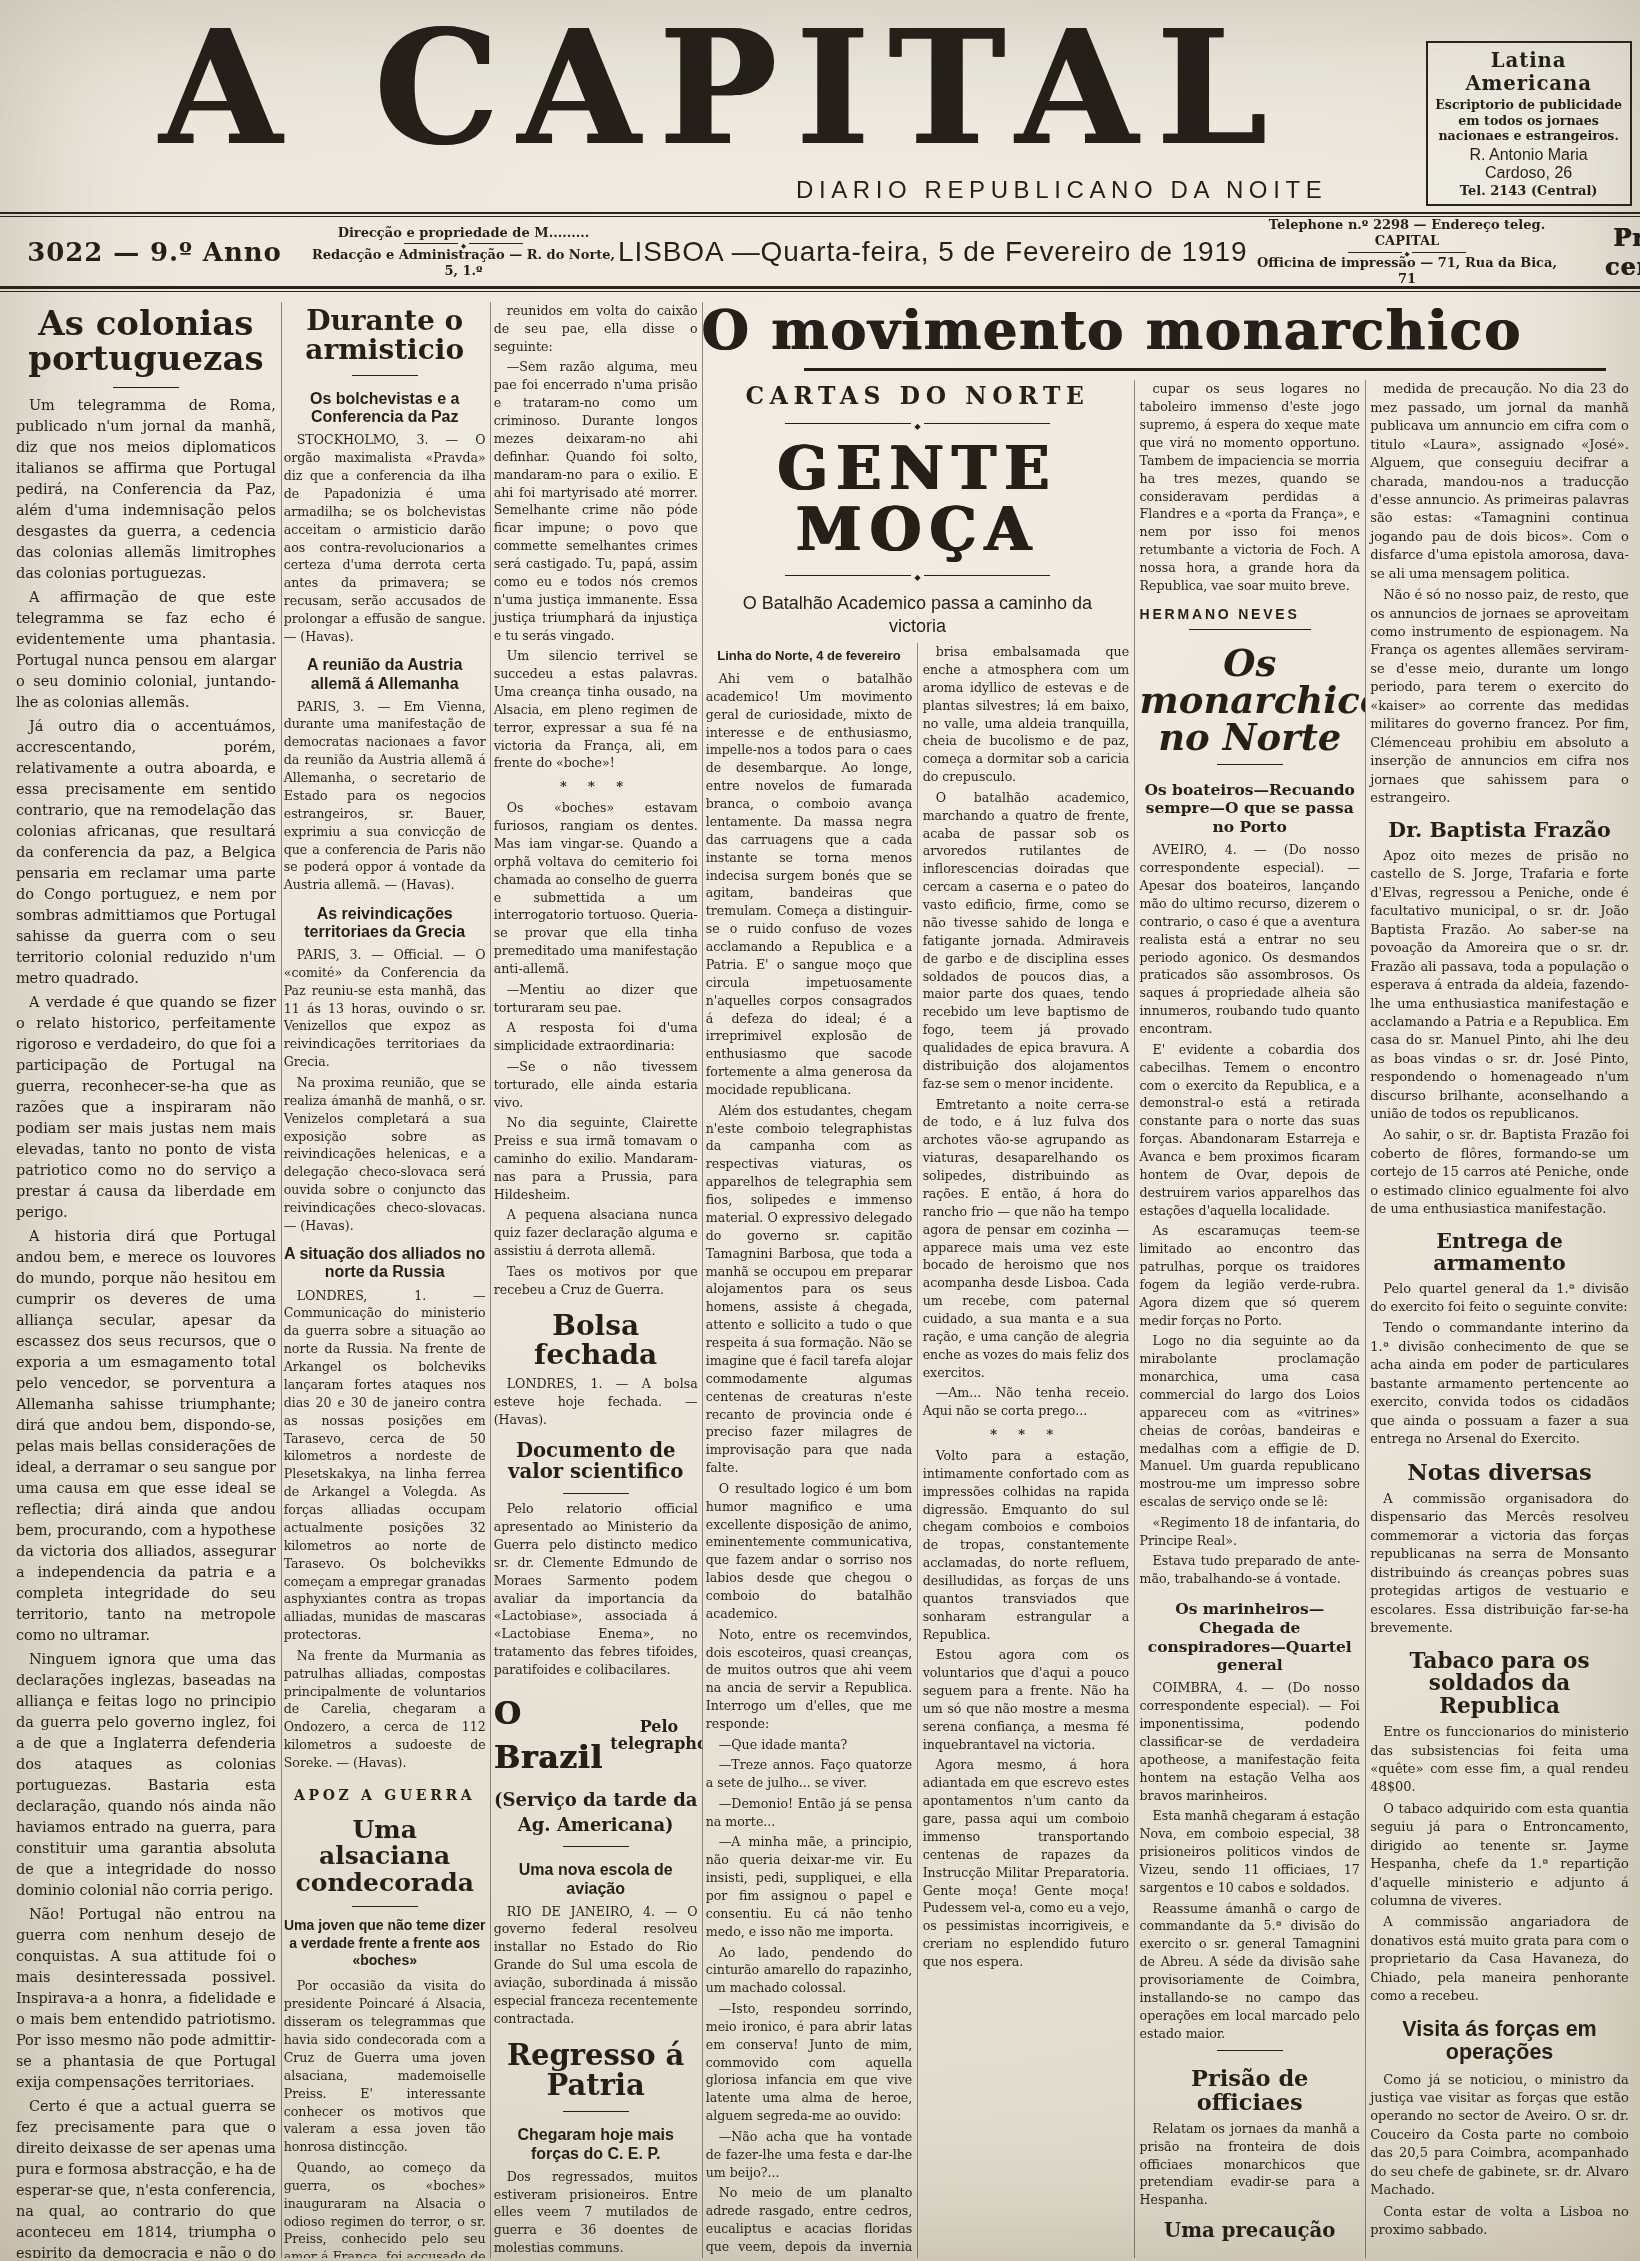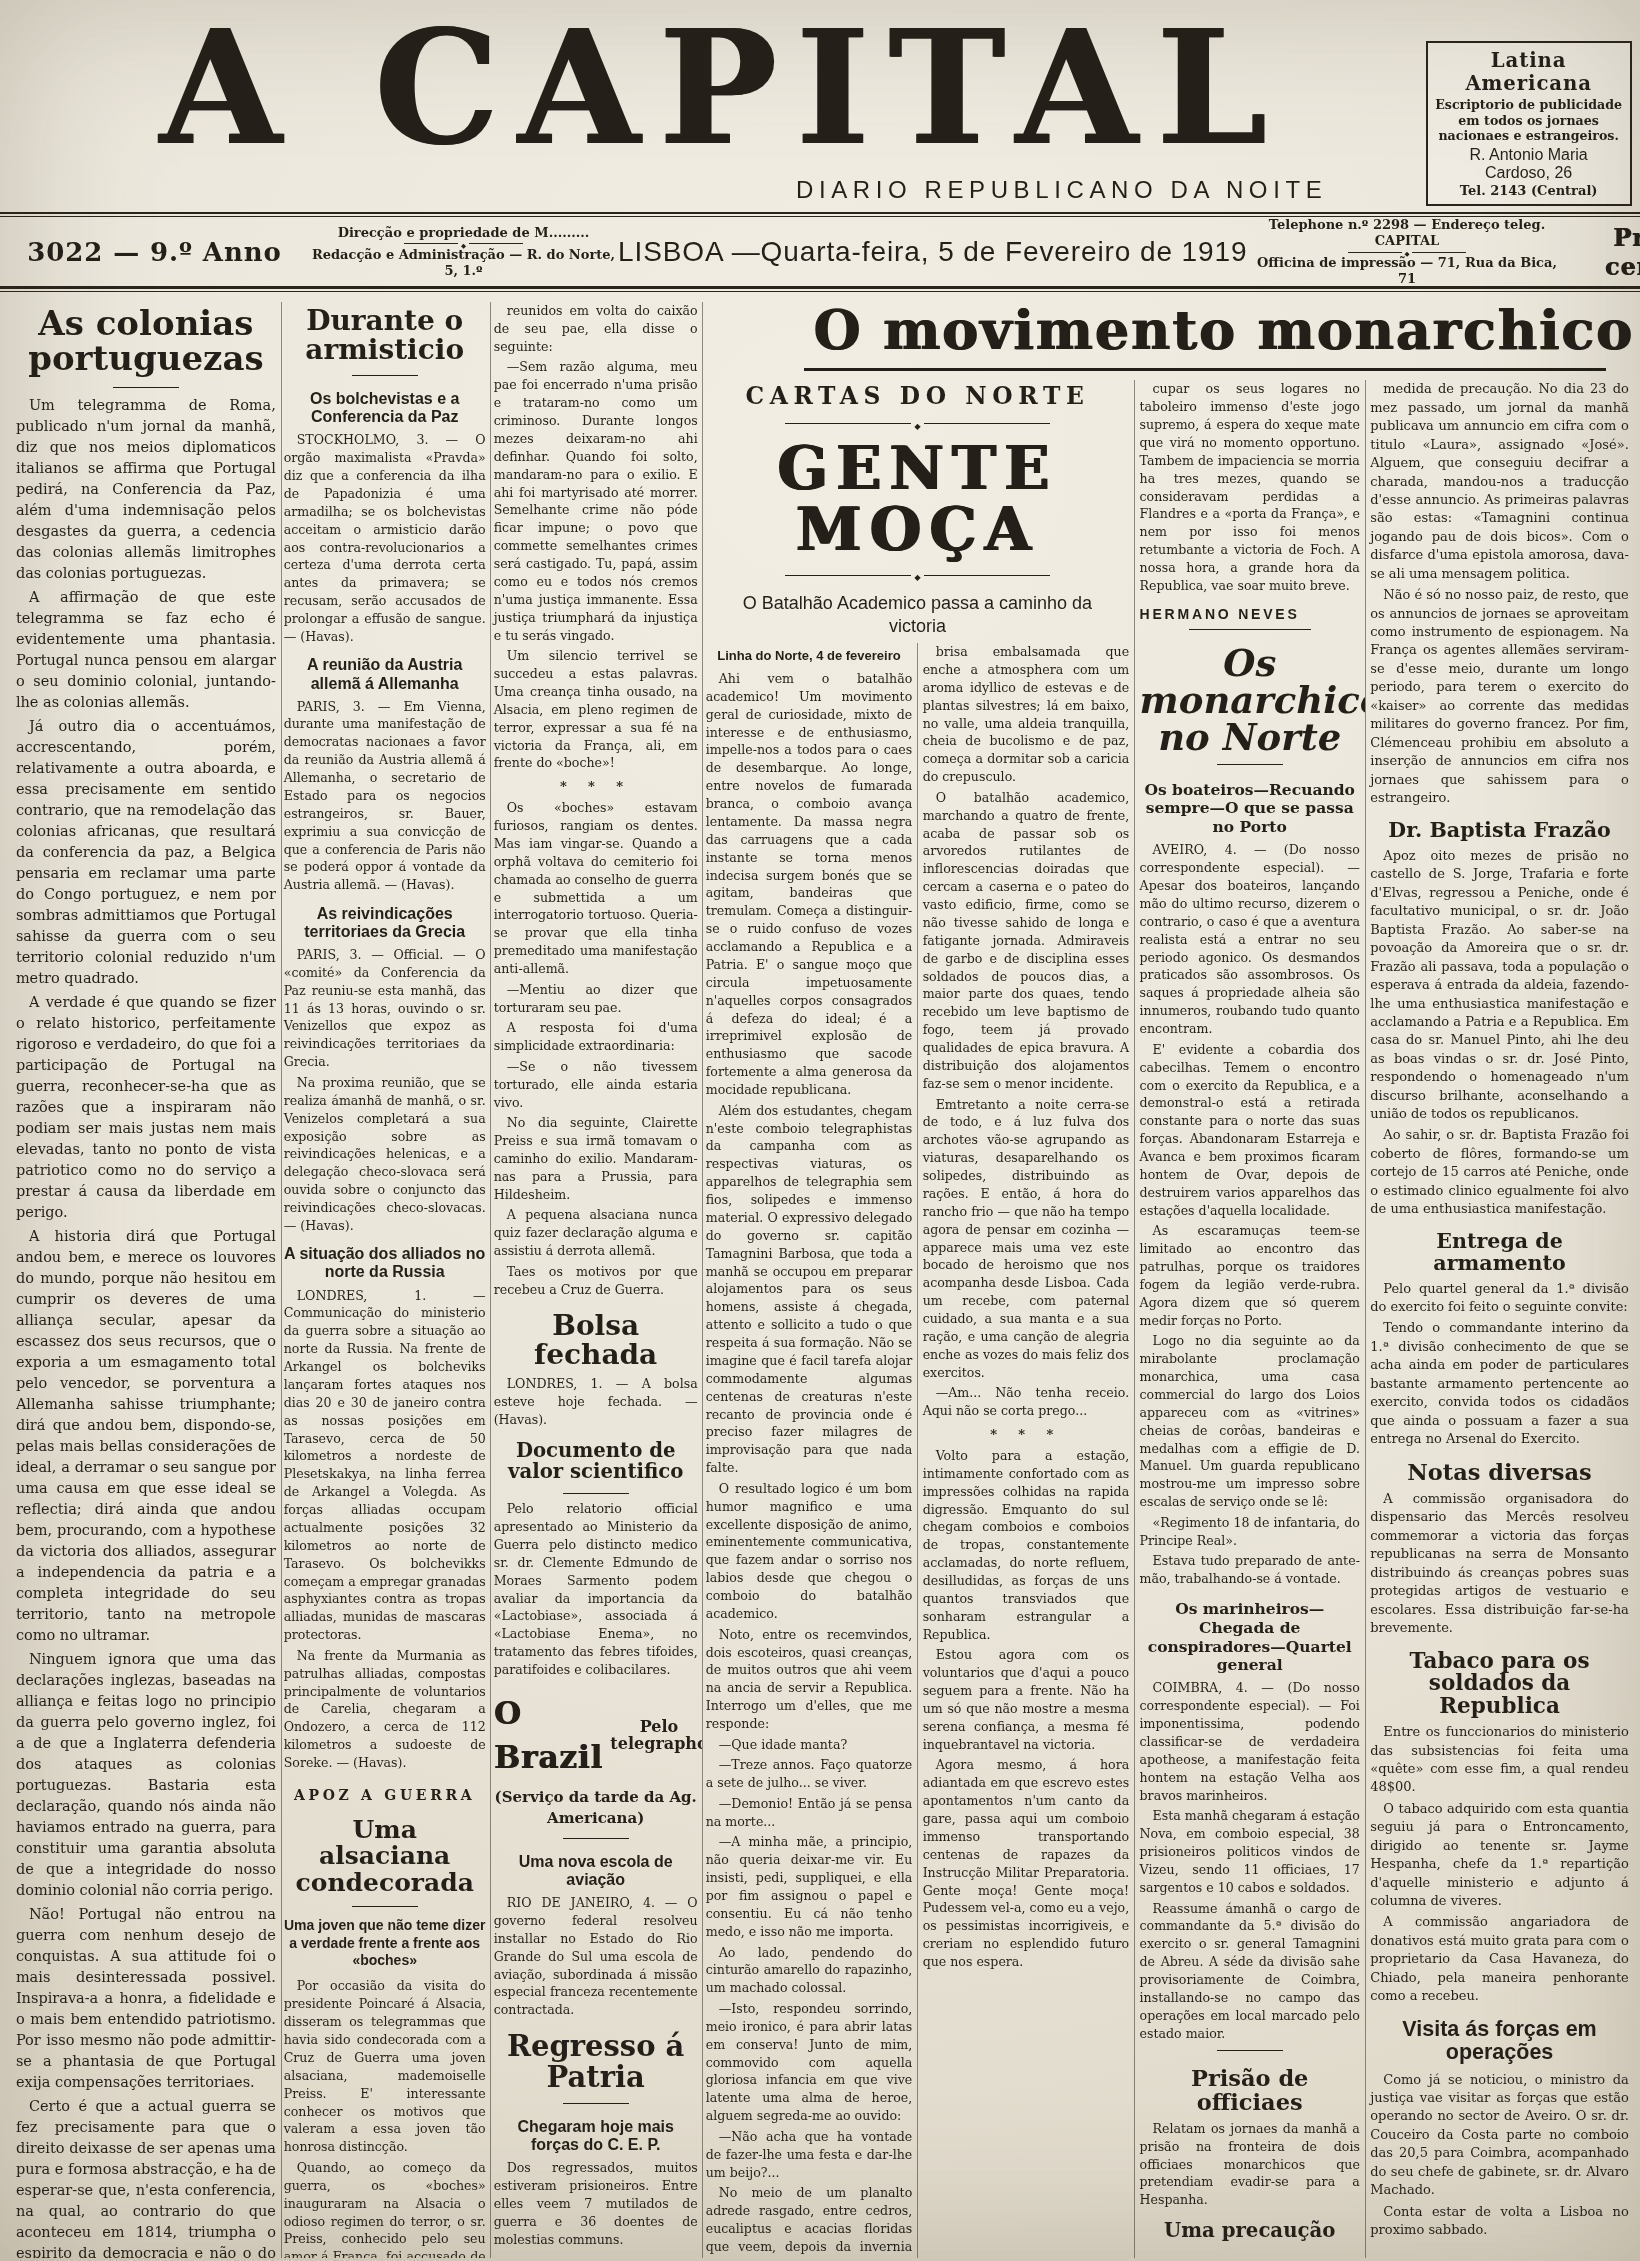--- a/index.html
+++ b/index.html
@@ -34,21 +34,21 @@
   .mh-rule-c{position:absolute;top:286px;left:0;right:0;height:2.8px;background:#2a241c;}
   .mh-rule-d{position:absolute;top:291px;left:0;right:0;height:0.9px;background:#2a241c;}
   
   .col{position:absolute;top:302px;bottom:3.7px;overflow:hidden;display:flex;flex-direction:column;
     font-size:12.6px;line-height:1.42;padding:0 4.7px;}
   .vr{border-right:0.9px solid rgba(42,36,26,.5);}
   #col1{left:11.2px;width:260px;font-size:14.5px;line-height:1.45;}
   #col2{left:279px;width:202px;}
   #col3{left:489px;width:204px;}
   .right-region{position:absolute;top:302px;left:701px;right:7.5px;bottom:3.7px;display:flex;flex-direction:column;overflow:hidden;}
-  .mov-head{text-align:right;font-size:54px;line-height:1.05;font-weight:bold;letter-spacing:1.9px;
+  .mov-head{text-align:left;font-size:54px;line-height:1.05;font-weight:bold;letter-spacing:1.9px;
     text-shadow:1.4px 0 0 currentColor;white-space:nowrap;}
   .mov-rule{height:2.8px;background:#241f18;margin:9.4px 28px 0 103px;}
   .right-cols{display:flex;flex:1;overflow:hidden;margin-top:9.4px;}
   .gm-sec{width:442px;display:flex;flex-direction:column;overflow:hidden;}
   .gm-kicker{text-align:center;font-weight:bold;font-size:23.4px;letter-spacing:5.6px;margin-top:1.9px;}
   .gm-title{text-align:center;font-weight:bold;font-size:59px;line-height:1.05;letter-spacing:8.4px;
     text-shadow:1.4px 0 0 currentColor, -0.9px 0 0 currentColor;}
   .gm-deck{text-align:center;font-family:"Liberation Sans",sans-serif;font-size:18px;line-height:1.25;margin:3.7px 17px 5.6px;}
   .gm-orn{display:flex;align-items:center;justify-content:center;margin:4.7px 84px;}
   .gm-orn::before,.gm-orn::after{content:"";flex:1;border-top:1.9px solid #241f18;}
@@ -60,21 +60,21 @@
   .right-cols .col{height:auto;}
   
   .b-h1{font-weight:bold;font-size:32px;line-height:1.05;text-align:center;margin:3.7px 0 5.6px;}
   .b-h2{font-weight:bold;font-size:24px;line-height:1.05;text-align:center;margin:9.4px 0 5.6px;}
   .b-h2.sans{font-family:"Liberation Sans",sans-serif;font-size:21.5px;line-height:1.1;}
   .b-hscript{font-weight:bold;font-style:italic;font-size:37px;line-height:1.0;text-align:center;margin:11.2px 0 3.7px;}
   .b-sub{font-family:"Liberation Sans",sans-serif;font-weight:bold;font-size:16px;line-height:1.15;text-align:center;margin:7.5px 0 4.7px;}
   .b-sub2{font-weight:bold;font-size:15.5px;line-height:1.2;text-align:center;margin:9.4px 0 4.7px;}
   .b-kicker{font-weight:bold;font-size:14px;letter-spacing:3.7px;text-align:center;margin:11.2px 0 1.9px;}
   .b-deck{font-family:"Liberation Sans",sans-serif;font-weight:bold;font-size:14px;line-height:1.25;text-align:center;margin:3.7px 0 7.5px;}
-  .b-deck2{font-weight:bold;font-size:15px;text-align:center;margin:3.7px 0;}
+  .b-deck2{font-weight:bold;font-size:18px;text-align:center;margin:3.7px 0;}
   .b-date{font-family:"Liberation Sans",sans-serif;font-weight:bold;font-size:13px;text-align:center;margin:3.7px 0 4.7px;}
   .b-p{text-align:justify;text-indent:13px;margin:0 0 2.8px;}
   .b-sig{font-family:"Liberation Sans",sans-serif;font-weight:bold;font-size:14px;letter-spacing:2.8px;text-align:left;margin:7.5px 0 3.7px;}
   .b-sig::after{content:"";display:block;width:122px;border-top:1.4px solid #241f18;margin:3.7px auto 0;}
   .b-stars{text-align:center;font-weight:bold;font-size:13px;letter-spacing:8.4px;margin:2.8px 0;}
   .b-rule{width:66px;border-top:1.9px solid #241f18;margin:4.7px auto 6.6px;}
   .b-hsplit{display:flex;align-items:center;gap:7.5px;margin:9.4px 0 3.7px;}
   .hs-main{font-weight:bold;font-size:31px;letter-spacing:0.9px;text-shadow:0.9px 0 0 currentColor;}
   .hs-side{font-weight:bold;font-size:16px;line-height:1.1;text-align:center;flex:1;}
 </style>

